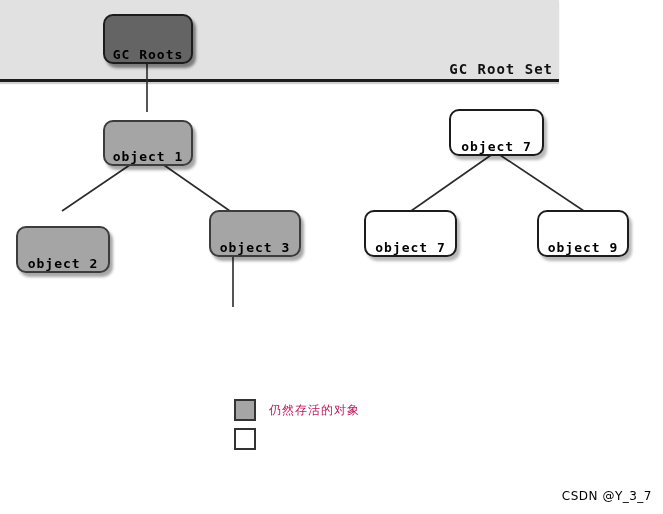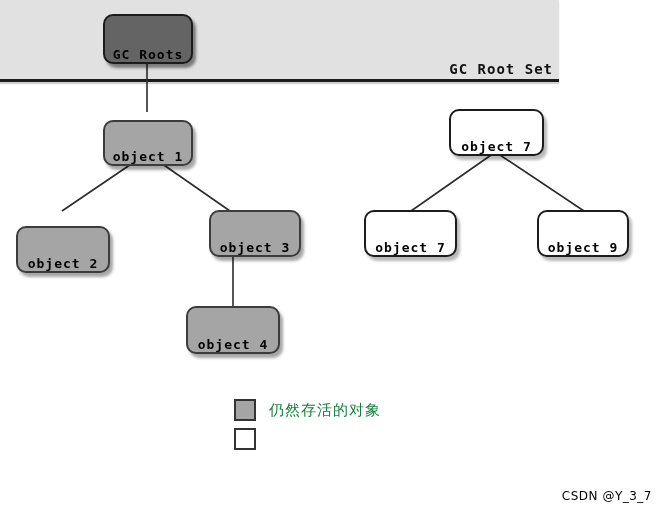--- a/index.html
+++ b/index.html
@@ -81,22 +81,22 @@
   .legend-row { display: flex; align-items: center; margin-bottom: 7px; }
   .swatch {
     width: 18px; height: 18px;
     border: 2px solid #333333;
     margin-right: 13px;
     flex: 0 0 auto;
   }
   .swatch.alive { background: #a5a5a5; }
   .swatch.recyclable { background: #ffffff; }
   .legend-text {
-    font-size: 15px;
-    color: #15803d;
+    font-size: 12px;
+    color: #be185d;
     letter-spacing: 1px;
     white-space: nowrap;
   }
   
   .watermark {
     position: absolute;
     right: 11px; top: 489px;
     z-index: 2;
     font-size: 12px;
     color: #000000;
@@ -131,23 +131,20 @@
   </div>
 
   <div class="node alive n-obj2">
     <span>object 2</span>
   </div>
 
   <div class="node alive n-obj3">
     <span>object 3</span>
   </div>
 
-  <div class="node alive n-obj4">
-    <span>object 4</span>
-  </div>
 
   <div class="node recyclable n-obj5">
     <span>object 7</span>
   </div>
 
   <div class="node recyclable n-obj6">
     <span>object 7</span>
   </div>
 
   <div class="node recyclable n-obj7">

